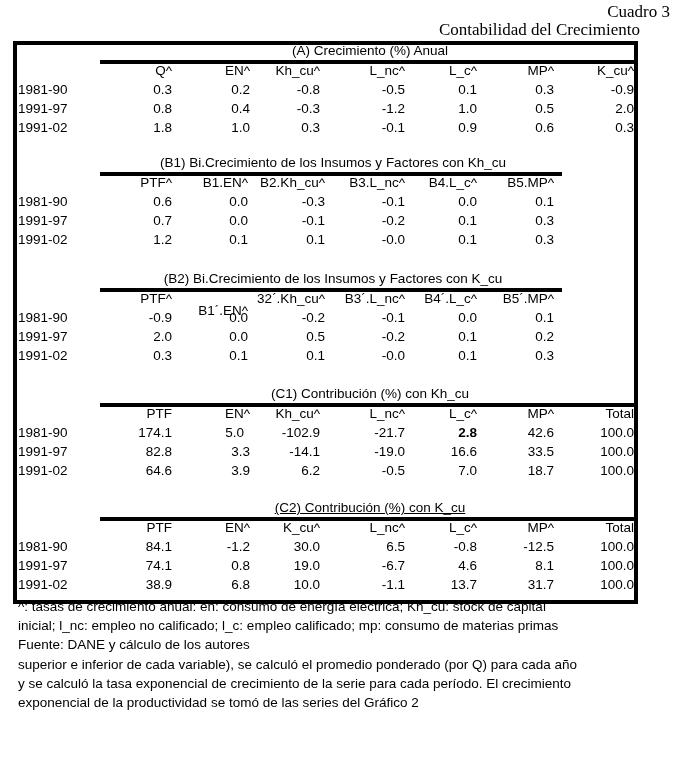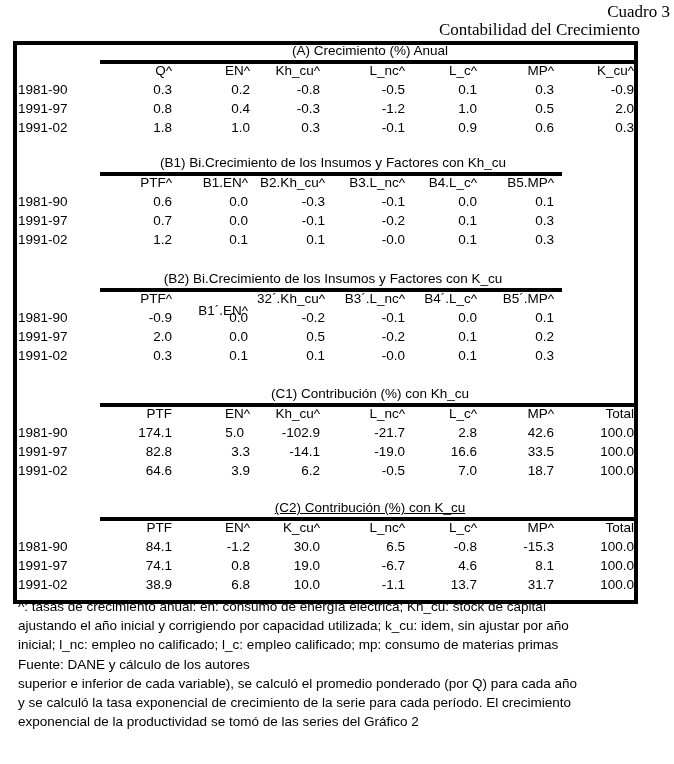--- a/index.html
+++ b/index.html
@@ -159,21 +159,21 @@
       <div class="cell sans" style="top: 406px; left: 285px; width: 120px;">L_nc^</div>
       <div class="cell sans" style="top: 406px; left: 357px; width: 120px;">L_c^</div>
       <div class="cell sans" style="top: 406px; left: 434px; width: 120px;">MP^</div>
       <div class="cell sans" style="top: 406px; left: 514px; width: 120px;">Total</div>
       <div>
         <div class="rowlabel sans" style="top: 425px; left: 18px;">1981-90</div>
         <div class="cell sans" style="top: 425px; left: 52px; width: 120px;">174.1</div>
         <div class="cell sans" style="top: 425px; left: 124px; width: 120px;">5.0</div>
         <div class="cell sans" style="top: 425px; left: 200px; width: 120px;">-102.9</div>
         <div class="cell sans" style="top: 425px; left: 285px; width: 120px;">-21.7</div>
-        <div class="cell sans" style="top: 425px; left: 357px; width: 120px;">2.8</div>
+        <div class="cell sans" style="top: 425px; left: 357px; width: 120px; font-weight: bold;">2.8</div>
         <div class="cell sans" style="top: 425px; left: 434px; width: 120px;">42.6</div>
         <div class="cell sans" style="top: 425px; left: 514px; width: 120px;">100.0</div>
       </div>
       <div>
         <div class="rowlabel sans" style="top: 444px; left: 18px;">1991-97</div>
         <div class="cell sans" style="top: 444px; left: 52px; width: 120px;">82.8</div>
         <div class="cell sans" style="top: 444px; left: 130px; width: 120px;">3.3</div>
         <div class="cell sans" style="top: 444px; left: 200px; width: 120px;">-14.1</div>
         <div class="cell sans" style="top: 444px; left: 285px; width: 120px;">-19.0</div>
         <div class="cell sans" style="top: 444px; left: 357px; width: 120px;">16.6</div>
@@ -201,21 +201,21 @@
       <div class="cell sans" style="top: 520px; left: 357px; width: 120px;">L_c^</div>
       <div class="cell sans" style="top: 520px; left: 434px; width: 120px;">MP^</div>
       <div class="cell sans" style="top: 520px; left: 514px; width: 120px;">Total</div>
       <div>
         <div class="rowlabel sans" style="top: 539px; left: 18px;">1981-90</div>
         <div class="cell sans" style="top: 539px; left: 52px; width: 120px;">84.1</div>
         <div class="cell sans" style="top: 539px; left: 130px; width: 120px;">-1.2</div>
         <div class="cell sans" style="top: 539px; left: 200px; width: 120px;">30.0</div>
         <div class="cell sans" style="top: 539px; left: 285px; width: 120px;">6.5</div>
         <div class="cell sans" style="top: 539px; left: 357px; width: 120px;">-0.8</div>
-        <div class="cell sans" style="top: 539px; left: 434px; width: 120px;">-15.3</div>
+        <div class="cell sans" style="top: 539px; left: 434px; width: 120px;">-12.5</div>
         <div class="cell sans" style="top: 539px; left: 514px; width: 120px;">100.0</div>
       </div>
       <div>
         <div class="rowlabel sans" style="top: 558px; left: 18px;">1991-97</div>
         <div class="cell sans" style="top: 558px; left: 52px; width: 120px;">74.1</div>
         <div class="cell sans" style="top: 558px; left: 130px; width: 120px;">0.8</div>
         <div class="cell sans" style="top: 558px; left: 200px; width: 120px;">19.0</div>
         <div class="cell sans" style="top: 558px; left: 285px; width: 120px;">-6.7</div>
         <div class="cell sans" style="top: 558px; left: 357px; width: 120px;">4.6</div>
         <div class="cell sans" style="top: 558px; left: 434px; width: 120px;">8.1</div>
@@ -229,19 +229,18 @@
         <div class="cell sans" style="top: 577px; left: 285px; width: 120px;">-1.1</div>
         <div class="cell sans" style="top: 577px; left: 357px; width: 120px;">13.7</div>
         <div class="cell sans" style="top: 577px; left: 434px; width: 120px;">31.7</div>
         <div class="cell sans" style="top: 577px; left: 514px; width: 120px;">100.0</div>
       </div>
     </div>
   </div>
 
 <div class="notes">
   <div>^: tasas de crecimiento anual: en: consumo de energía eléctrica; Kh_cu: stock de capital</div>
-  <div>ajustando el año inicial y corrigiendo por capacidad utilizada; k_cu: idem, sin ajustar por año</div>
   <div>inicial; l_nc: empleo no calificado; l_c: empleo calificado; mp: consumo de materias primas</div>
   <div>Fuente: DANE y cálculo de los autores</div>
   <div>superior e inferior de cada variable), se calculó el promedio ponderado (por Q) para cada año</div>
   <div>y se calculó la tasa exponencial de crecimiento de la serie para cada período. El crecimiento</div>
   <div>exponencial de la productividad se tomó de las series del Gráfico 2</div>
 </div>
 
 </body></html>

